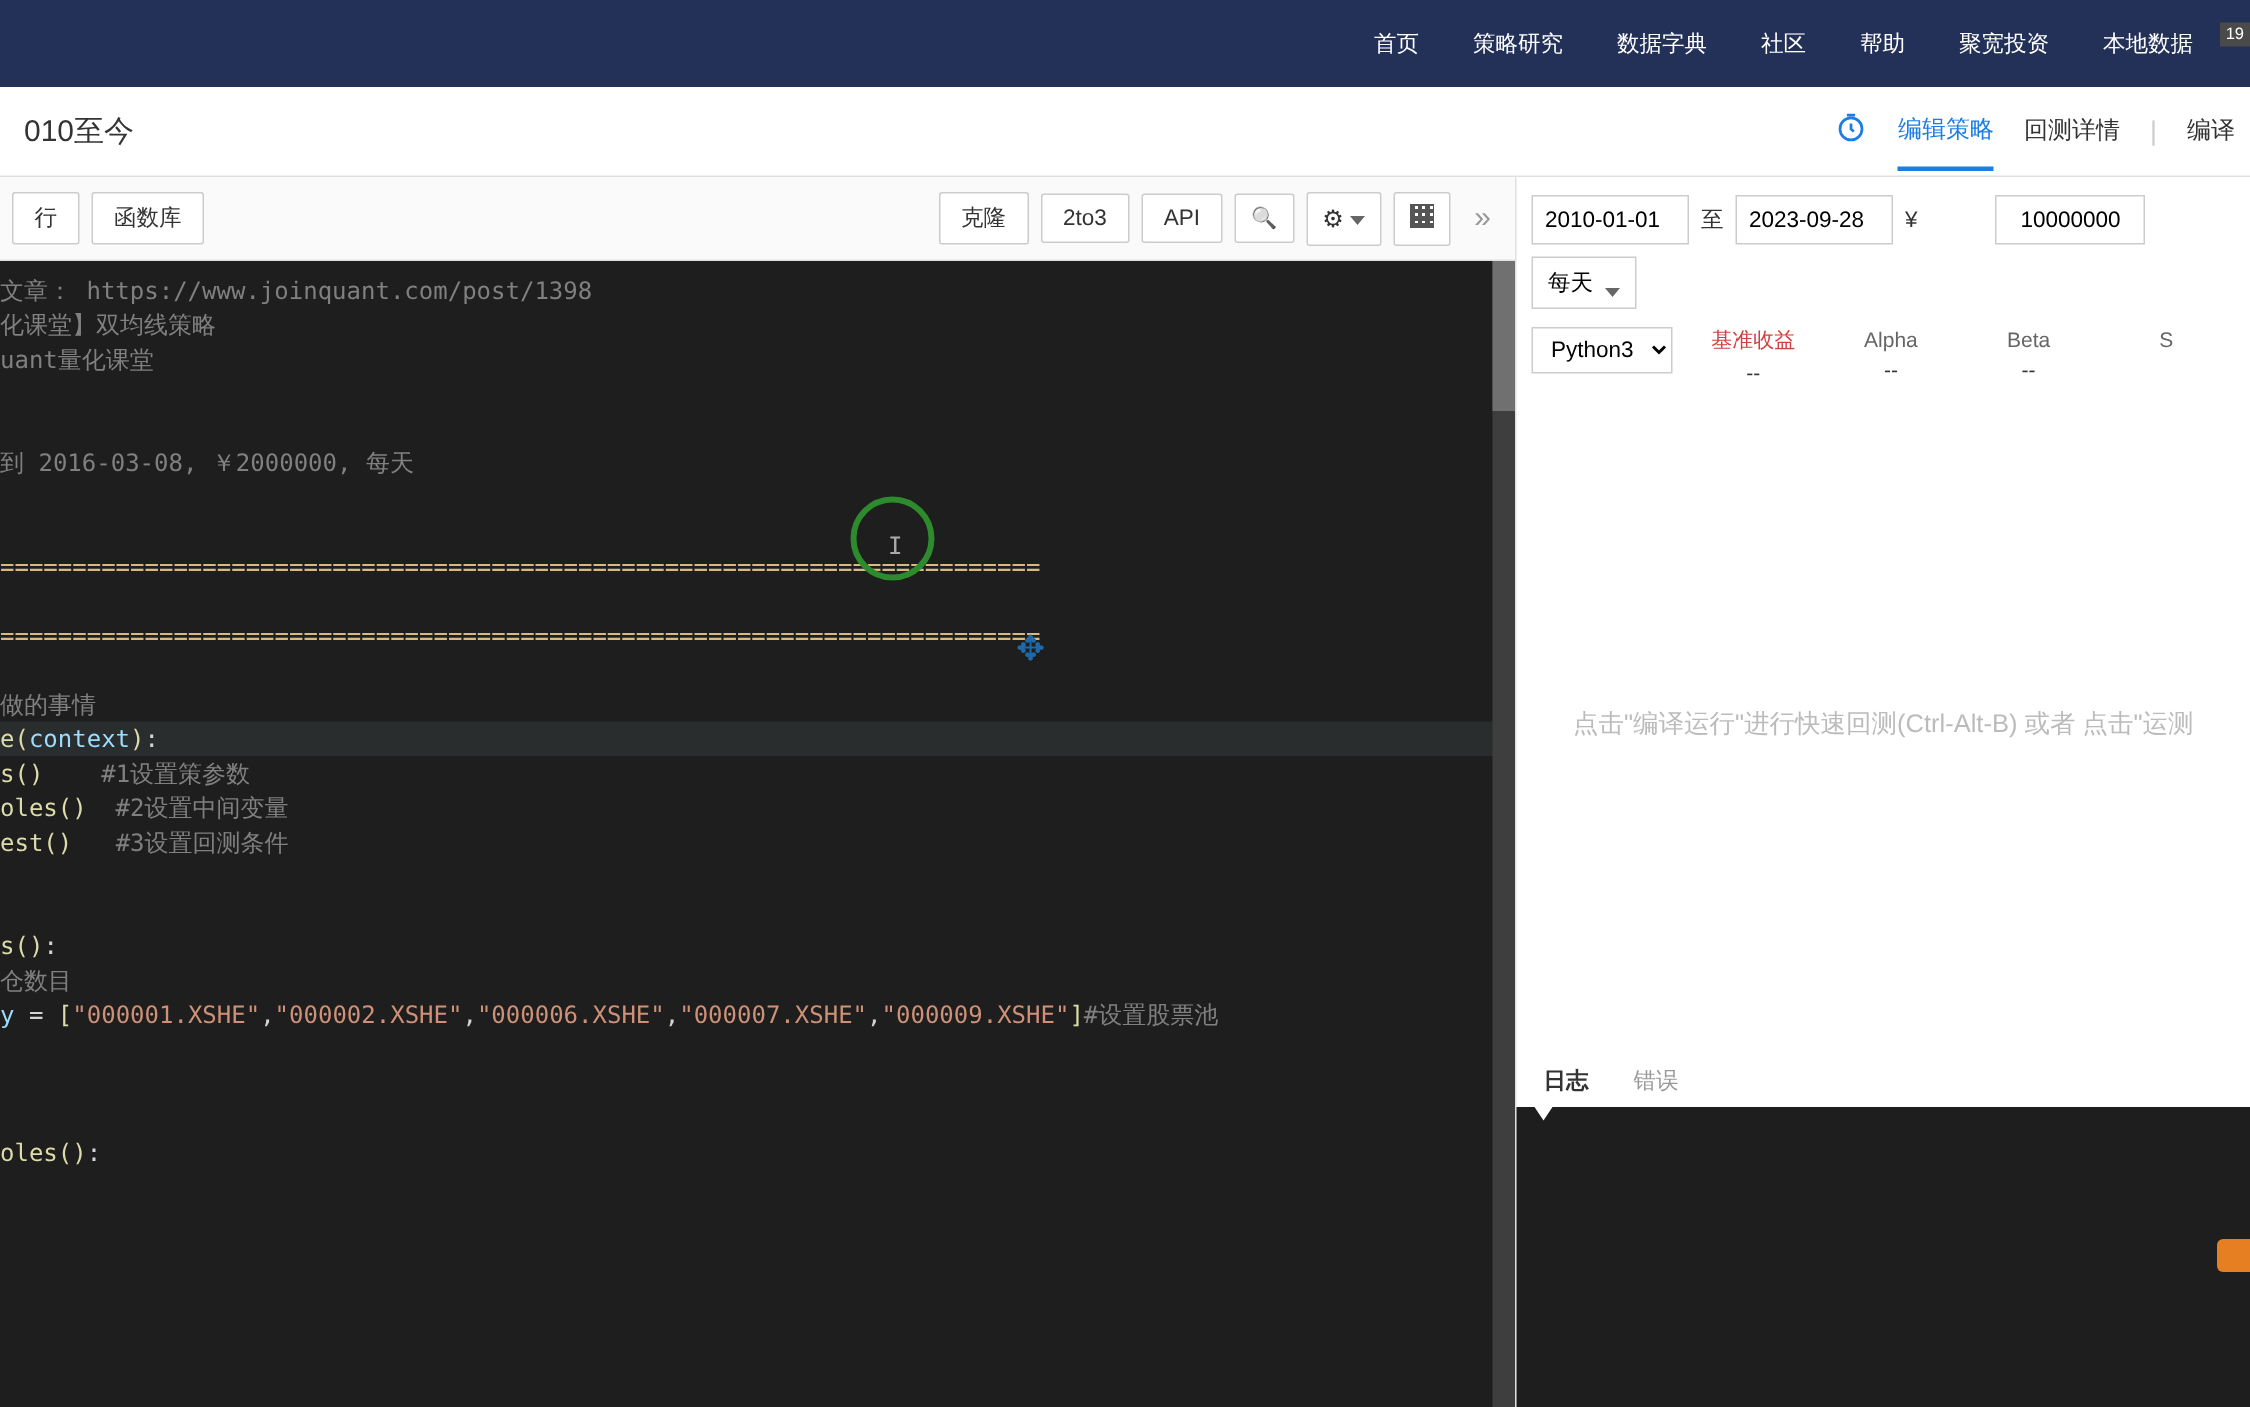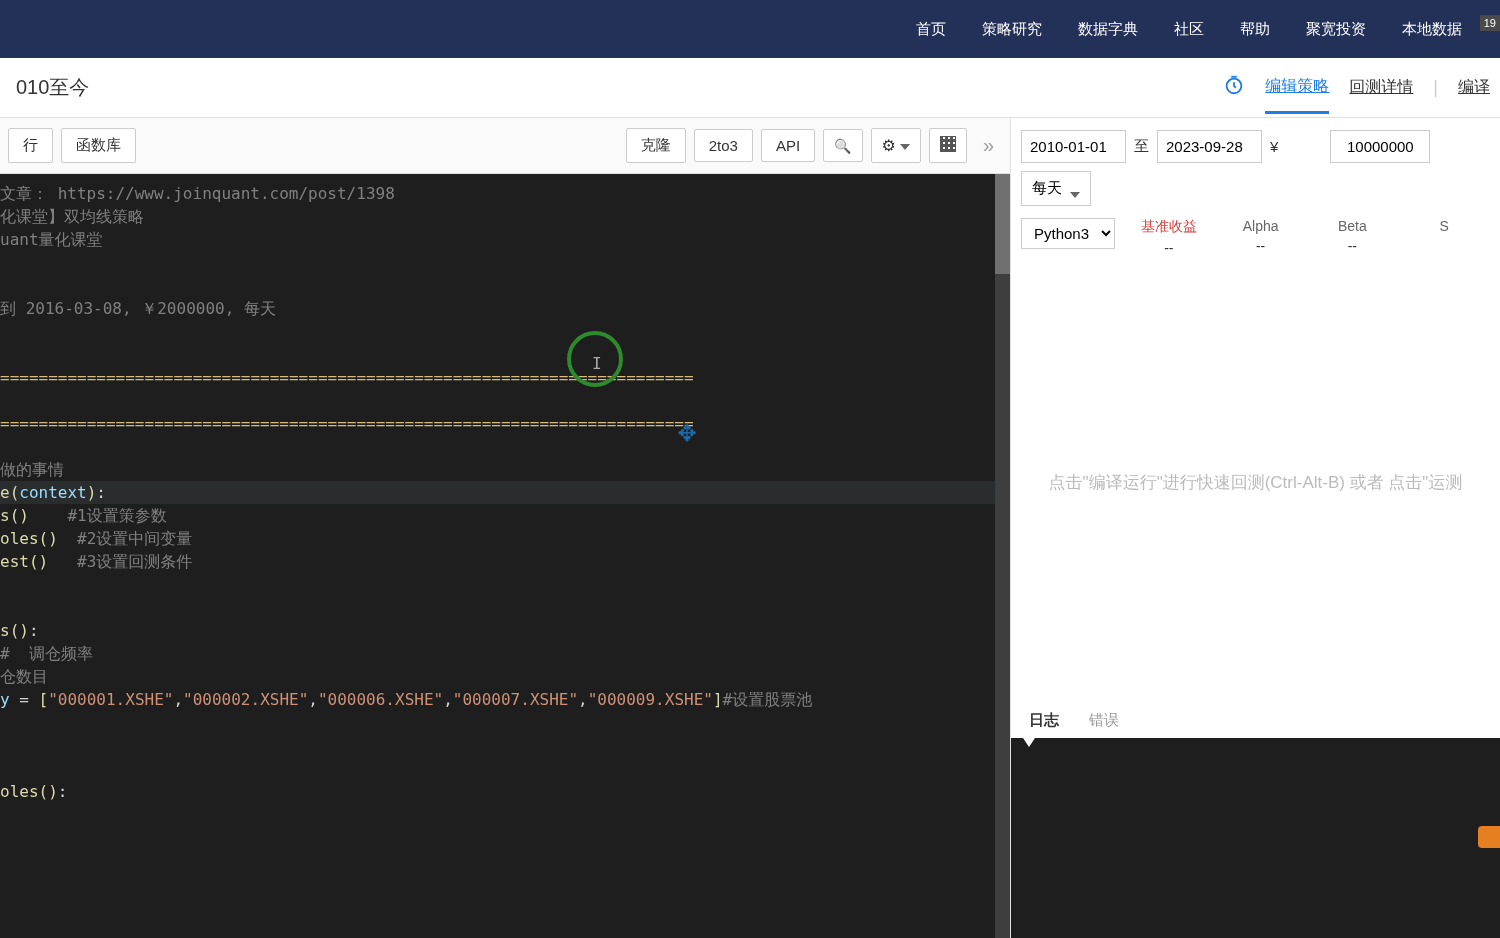--- a/index.html
+++ b/index.html
@@ -6,21 +6,21 @@
     body { font-family: -apple-system, "Microsoft YaHei", sans-serif; background: #fff; overflow: hidden; width: 1500px; height: 938px; position: relative; }
     
     .top-nav { background: #233158; height: 58px; display: flex; align-items: center; justify-content: flex-end; padding-right: 20px; }
     .nav-item { color: #fff; font-size: 15px; padding: 0 18px; cursor: pointer; }
     .top-badge { position: absolute; top: 15px; right: 0; background: #4a4a4a; color: #fff; font-size: 11px; padding: 2px 4px; }
     
     .sub-header { height: 60px; display: flex; align-items: center; justify-content: space-between; border-bottom: 1px solid #e0e0e0; padding: 0 10px 0 16px; }
     .page-title { font-size: 20px; color: #333; padding-left: 0; }
     .header-right { display: flex; align-items: center; gap: 20px; }
     .clock-icon { color: #1d7de3; font-size: 20px; }
-    .tab-link { font-size: 16px; color: #333; cursor: pointer; padding: 14px 0; text-decoration: underline; }
+    .tab-link { font-size: 16px; color: #333; cursor: pointer; padding: 14px 0; }
     .tab-link.active { color: #1d7de3; border-bottom: 3px solid #1d7de3; }
     .tab-sep { color: #ccc; font-size: 18px; }
     
     .main-area { display: flex; height: calc(100% - 118px); }
     .editor-panel { flex: 1; display: flex; flex-direction: column; min-width: 0; }
     .right-panel { width: 490px; border-left: 1px solid #e0e0e0; display: flex; flex-direction: column; background: #fff; }
     
     .editor-toolbar { height: 56px; display: flex; align-items: center; justify-content: space-between; padding: 0 8px; border-bottom: 1px solid #e0e0e0; background: #fafafa; }
     .toolbar-left, .toolbar-right { display: flex; gap: 8px; align-items: center; }
     .btn { background: #fff; border: 1px solid #ccc; padding: 7px 14px; font-size: 15px; cursor: pointer; color: #333; border-radius: 2px; }
@@ -138,21 +138,20 @@
       <div class="code-line"><span class="yellow-bar">========================================================================</span></div>
       <div class="code-line">&nbsp;</div>
       <div class="code-line"><span class="c-comment">做的事情</span></div>
       <div class="code-line highlight-line"><span class="c-func">e</span><span class="c-yellow">(</span><span class="c-param">context</span><span class="c-yellow">)</span><span class="c-punct">:</span></div>
       <div class="code-line"><span class="c-func">s</span><span class="c-yellow">(</span><span class="c-yellow">)</span><span>    </span><span class="c-comment">#1设置策参数</span></div>
       <div class="code-line"><span class="c-func">oles</span><span class="c-yellow">(</span><span class="c-yellow">)</span><span>  </span><span class="c-comment">#2设置中间变量</span></div>
       <div class="code-line"><span class="c-func">est</span><span class="c-yellow">(</span><span class="c-yellow">)</span><span>   </span><span class="c-comment">#3设置回测条件</span></div>
       <div class="code-line">&nbsp;</div>
       <div class="code-line">&nbsp;</div>
       <div class="code-line"><span class="c-func">s</span><span class="c-yellow">(</span><span class="c-yellow">)</span><span class="c-punct">:</span></div>
-      <div class="code-line"><span class="c-comment">#  调仓频率</span></div>
       <div class="code-line"><span class="c-comment">仓数目</span></div>
       <div class="code-line"><span class="c-param">y</span><span class="c-op"> = </span><span class="c-yellow">[</span><span class="c-str">"000001.XSHE"</span><span class="c-punct">,</span><span class="c-str">"000002.XSHE"</span><span class="c-punct">,</span><span class="c-str">"000006.XSHE"</span><span class="c-punct">,</span><span class="c-str">"000007.XSHE"</span><span class="c-punct">,</span><span class="c-str">"000009.XSHE"</span><span class="c-yellow">]</span><span class="c-comment">#设置股票池</span></div>
       <div class="code-line">&nbsp;</div>
       <div class="code-line">&nbsp;</div>
       <div class="code-line">&nbsp;</div>
       <div class="code-line"><span class="c-func">oles</span><span class="c-yellow">(</span><span class="c-yellow">)</span><span class="c-punct">:</span></div>
 
       <div class="green-circle"></div>
       <div class="cursor-caret">I</div>
       <div class="move-cursor">✥</div>

